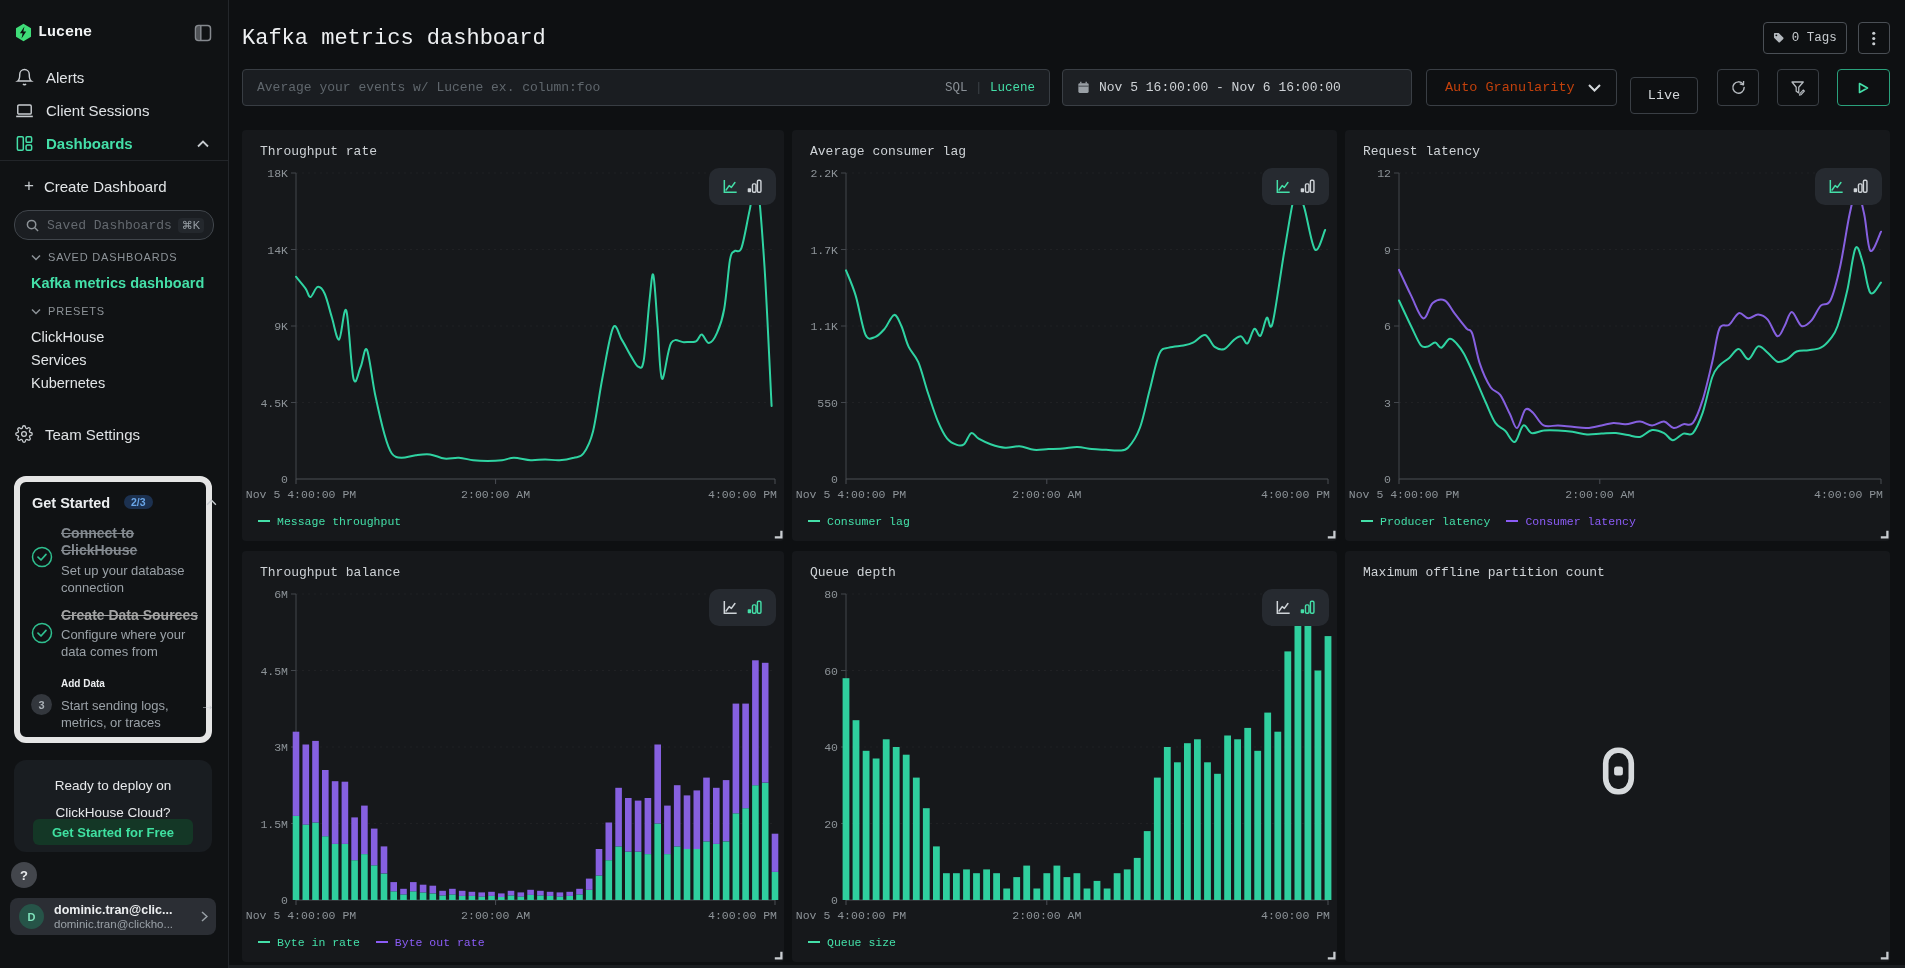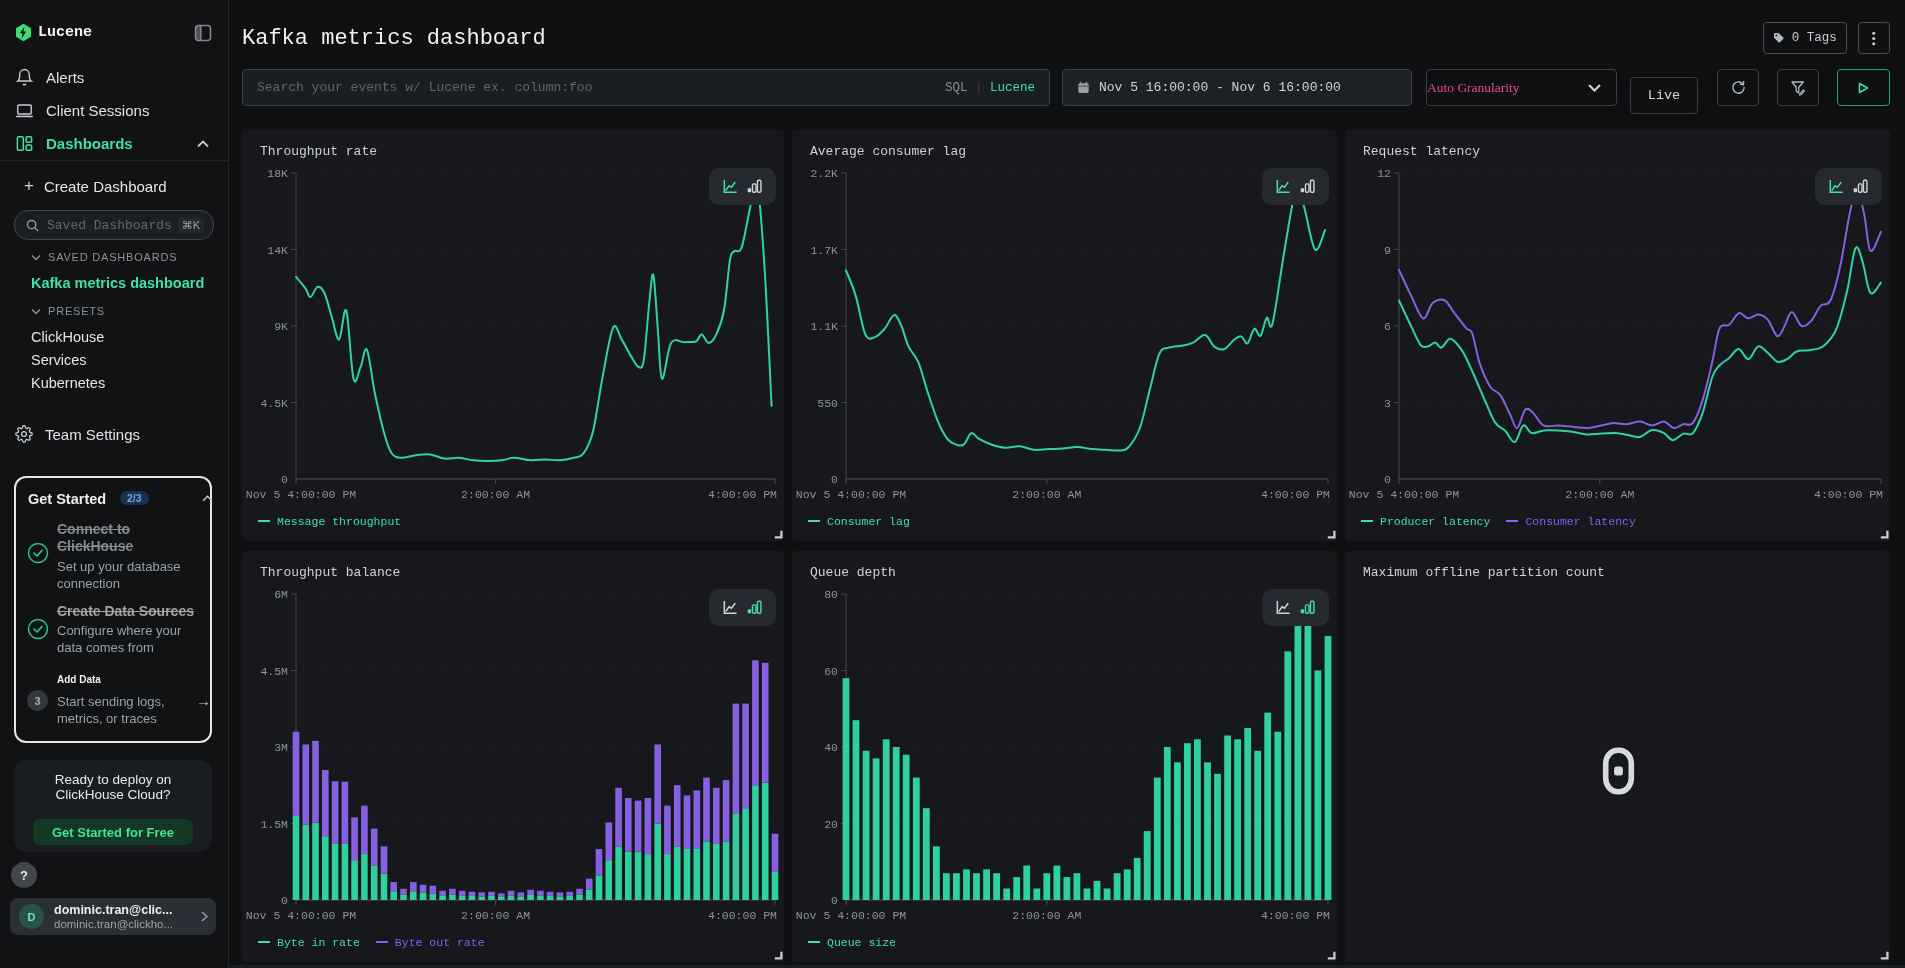--- a/index.html
+++ b/index.html
@@ -80,21 +80,21 @@
   <div style="position:absolute;left:31px;top:375px;font-family:'Liberation Sans',sans-serif;font-size:14.5px;color:#e2e5e7;">Kubernetes</div>
 
   <div style="position:absolute;left:15px;top:425px;display:flex;align-items:center;">
     <svg width="18" height="18" viewBox="0 0 24 24" fill="none" stroke="#c7cbcf" stroke-width="1.7">
         <circle cx="12" cy="12" r="3.2"></circle>
         <path d="M19.4 15a1.65 1.65 0 0 0 .33 1.82l.06.06a2 2 0 1 1-2.83 2.83l-.06-.06a1.65 1.65 0 0 0-1.82-.33 1.65 1.65 0 0 0-1 1.51V21a2 2 0 1 1-4 0v-.09A1.65 1.65 0 0 0 9 19.4a1.65 1.65 0 0 0-1.82.33l-.06.06a2 2 0 1 1-2.83-2.83l.06-.06a1.65 1.65 0 0 0 .33-1.82 1.65 1.65 0 0 0-1.51-1H3a2 2 0 1 1 0-4h.09A1.65 1.65 0 0 0 4.6 9a1.65 1.65 0 0 0-.33-1.82l-.06-.06a2 2 0 1 1 2.83-2.83l.06.06a1.65 1.65 0 0 0 1.82.33H9a1.65 1.65 0 0 0 1-1.51V3a2 2 0 1 1 4 0v.09a1.65 1.65 0 0 0 1 1.51 1.65 1.65 0 0 0 1.82-.33l.06-.06a2 2 0 1 1 2.83 2.83l-.06.06a1.65 1.65 0 0 0-.33 1.82V9a1.65 1.65 0 0 0 1.51 1H21a2 2 0 1 1 0 4h-.09a1.65 1.65 0 0 0-1.51 1z"></path>
       </svg>
     <span style="margin-left:12px;font-family:'Liberation Sans',sans-serif;font-size:15px;color:#dfe2e5;text-align:right;">Team Settings</span>
   </div>
 
-  <div style="position:absolute;left:14px;top:476px;width:198px;height:267px;border:2px solid #e5e5e5;border-radius:12px;box-sizing:border-box;">
+  <div style="position:absolute;left:14px;top:476px;width:198px;height:267px;border:6px solid #e5e5e5;border-radius:12px;box-sizing:border-box;">
     <div style="position:absolute;left:12px;top:13px;font-family:'Liberation Sans',sans-serif;font-size:14.5px;font-weight:bold;color:#eceef0;">Get Started</div>
     <span style="position:absolute;left:104px;top:13px;background:#1c3150;border-radius:8px;padding:1px 7px;font-family:'Liberation Sans',sans-serif;font-size:10.5px;font-weight:bold;color:#6aa6e8;">2/3</span>
     <svg style="position:absolute;left:186px;top:17px" width="11" height="7" viewBox="0 0 12 8">
         <path d="M1 6.5 L6 1.5 L11 6.5" stroke="#c7cbcf" stroke-width="1.6" fill="none"></path>
       </svg>
 
     <svg style="position:absolute;left:11px;top:64px" width="22" height="22" viewBox="0 0 22 22">
         <circle cx="11" cy="11" r="9.5" stroke="#2fbf8f" stroke-width="1.5" fill="none"></circle>
         <path d="M7 11.2 L10 14 L15 8.4" stroke="#2fbf8f" stroke-width="1.7" fill="none" stroke-linecap="round" stroke-linejoin="round"></path>
       </svg>
@@ -108,21 +108,21 @@
     <div style="position:absolute;left:41px;top:125px;font-family:'Liberation Sans',sans-serif;font-size:14px;font-weight:bold;color:#a3a3a3;text-decoration:line-through;">Create Data Sources</div>
     <div style="position:absolute;left:41px;top:144px;font-family:'Liberation Sans',sans-serif;font-size:13px;color:#9aa1a7;line-height:17px;">Configure where your<br>data comes from</div>
 
     <div style="position:absolute;left:11px;top:212px;width:21px;height:21px;border-radius:50%;background:#33373d;color:#aab0b6;font-family:'Liberation Sans',sans-serif;font-size:11px;font-weight:bold;display:flex;align-items:center;justify-content:center;">3</div>
     <div style="position:absolute;left:41px;top:196px;font-family:'Liberation Sans',sans-serif;font-size:10px;font-weight:bold;color:#eceef0;">Add Data</div>
     <div style="position:absolute;left:41px;top:215px;font-family:'Liberation Sans',sans-serif;font-size:13px;color:#9aa1a7;line-height:17px;">Start sending logs,<br>metrics, or traces</div>
     <span style="position:absolute;left:180px;top:214px;font-family:'Liberation Sans',sans-serif;font-size:15px;color:#c7cbcf;">→</span>
   </div>
 
   <div style="position:absolute;left:14px;top:760px;width:198px;height:92px;background:#191d21;border-radius:12px;">
-    <div style="position:absolute;left:0;top:12px;width:100%;text-align:center;font-family:'Liberation Sans',sans-serif;font-size:13.5px;color:#e7e9eb;line-height:15px;">Ready to deploy on<br>ClickHouse Cloud?</div>
+    <div style="position:absolute;left:0;top:12px;width:100%;text-align:center;font-family:'Liberation Sans',sans-serif;font-size:13.5px;color:#e7e9eb;line-height:27px;">Ready to deploy on<br>ClickHouse Cloud?</div>
     <div style="position:absolute;left:19px;top:59px;width:160px;height:26px;background:#143726;border-radius:6px;display:flex;align-items:center;justify-content:center;font-family:Liberation Sans, sans-serif;font-size:13px;font-weight:bold;color:#3fe0a0;">Get Started for Free</div>
   </div>
 
   <div style="position:absolute;left:11px;top:862px;width:26px;height:26px;border-radius:50%;background:#43464c;display:flex;align-items:center;justify-content:center;font-family:'Liberation Sans',sans-serif;font-size:13px;font-weight:bold;color:#e7e9eb;">?</div>
 
   <div style="position:absolute;left:10px;top:898px;width:206px;height:37px;background:#2b2e34;border-radius:8px;">
     <div style="position:absolute;left:9px;top:6px;width:25px;height:25px;border-radius:50%;background:#265448;display:flex;align-items:center;justify-content:center;font-family:'Liberation Sans',sans-serif;font-size:11px;font-weight:bold;color:#7ee2bb;">D</div>
     <div style="position:absolute;left:44px;top:5px;font-family:'Liberation Sans',sans-serif;font-size:12.5px;font-weight:bold;color:#eceef0;">dominic.tran@clic...</div>
     <div style="position:absolute;left:44px;top:20px;font-family:'Liberation Sans',sans-serif;font-size:11.5px;color:#9aa1a7;">dominic.tran@clickho...</div>
     <svg style="position:absolute;right:8px;top:13px" width="7" height="11" viewBox="0 0 7 11">
@@ -141,35 +141,35 @@
 </div>
 <div style="position:absolute;left:1858px;top:22px;width:32px;height:32px;border:1px solid #4a4f55;border-radius:4px;box-sizing:border-box;display:flex;align-items:center;justify-content:center;">
   <svg width="3.5" height="15" viewBox="0 0 4 16" fill="#c8ccd0">
       <circle cx="2" cy="2" r="1.8"></circle>
       <circle cx="2" cy="8" r="1.8"></circle>
       <circle cx="2" cy="14" r="1.8"></circle>
     </svg>
 </div>
 
 <div style="position:absolute;left:242px;top:69px;width:808px;height:37px;background:#1a1d21;border:1px solid #383d43;border-radius:4px;box-sizing:border-box;display:flex;align-items:center;">
-  <span style="margin-left:14px;font-family:'Liberation Mono',monospace,monospace;font-size:13px;color:#5f666c;">Search your events w/ Lucene ex. column:foo</span>
+  <span style="margin-left:14px;font-family:'Liberation Mono',monospace,monospace;font-size:13px;color:#5f666c;">Average your events w/ Lucene ex. column:foo</span>
   <span style="position:absolute;right:14px;font-family:'Liberation Mono',monospace,monospace;font-size:12.5px;color:#8a9096;">SQL <span style="color:#3c4147;">|</span> <span style="color:#44dfa8;">Lucene</span></span>
 </div>
 
 <div style="position:absolute;left:1062px;top:69px;width:350px;height:37px;background:#1d2024;border:1px solid #3a3f45;border-radius:4px;box-sizing:border-box;display:flex;align-items:center;">
   <svg style="margin-left:14px" width="13" height="13" viewBox="0 0 24 24" fill="#9aa0a6">
       <path d="M7 1.5 v3 M17 1.5 v3" stroke="#9aa0a6" stroke-width="2.5"></path>
       <rect x="2.5" y="4" width="19" height="18" rx="2.5"></rect>
       <line x1="2.5" y1="9.5" x2="21.5" y2="9.5" stroke="#40444a" stroke-width="1.8"></line>
     </svg>
   <span style="margin-left:9px;font-family:'Liberation Mono',monospace,monospace;font-size:13px;color:#ced2d6;">Nov 5 16:00:00 - Nov 6 16:00:00</span>
 </div>
 
 <div style="position:absolute;left:1426px;top:69px;width:191px;height:37px;border:1px solid #3a3f45;border-radius:4px;box-sizing:border-box;display:flex;align-items:center;">
-  <span style="font-family:Liberation Serif, serif;font-size:13.5px;color:#ec4899;">Auto Granularity</span>
+  <span style="margin-left:18px;font-family:Liberation Mono, monospace;font-size:13.5px;color:#c2410c;">Auto Granularity</span>
   <svg style="position:absolute;right:15px" width="13" height="8" viewBox="0 0 13 8">
       <path d="M1 1 L6.5 6.5 L12 1" stroke="#d4d8db" stroke-width="2" fill="none"></path>
     </svg>
 </div>
 <div style="position:absolute;left:1630px;top:69px;width:68px;height:37px;border:1px solid #3a3f45;border-radius:4px;box-sizing:border-box;display:flex;align-items:center;justify-content:center;font-family:'Liberation Mono',monospace,monospace;font-size:13.5px;color:#d4d8db;margin-top:8px;">Live</div>
 <div style="position:absolute;left:1717px;top:69px;width:42px;height:37px;border:1px solid #3a3f45;border-radius:4px;box-sizing:border-box;display:flex;align-items:center;justify-content:center;">
   <svg width="17" height="17" viewBox="0 0 24 24" fill="none" stroke="#b6bbc0" stroke-width="2">
       <path d="M18.4 7.2 A8 8 0 1 0 20 12" stroke-linecap="round"></path>
       <path d="M19.2 2.8 L19 8.2 L13.8 7" fill="none" stroke-width="1.9" stroke-linejoin="round"></path>
     </svg>

